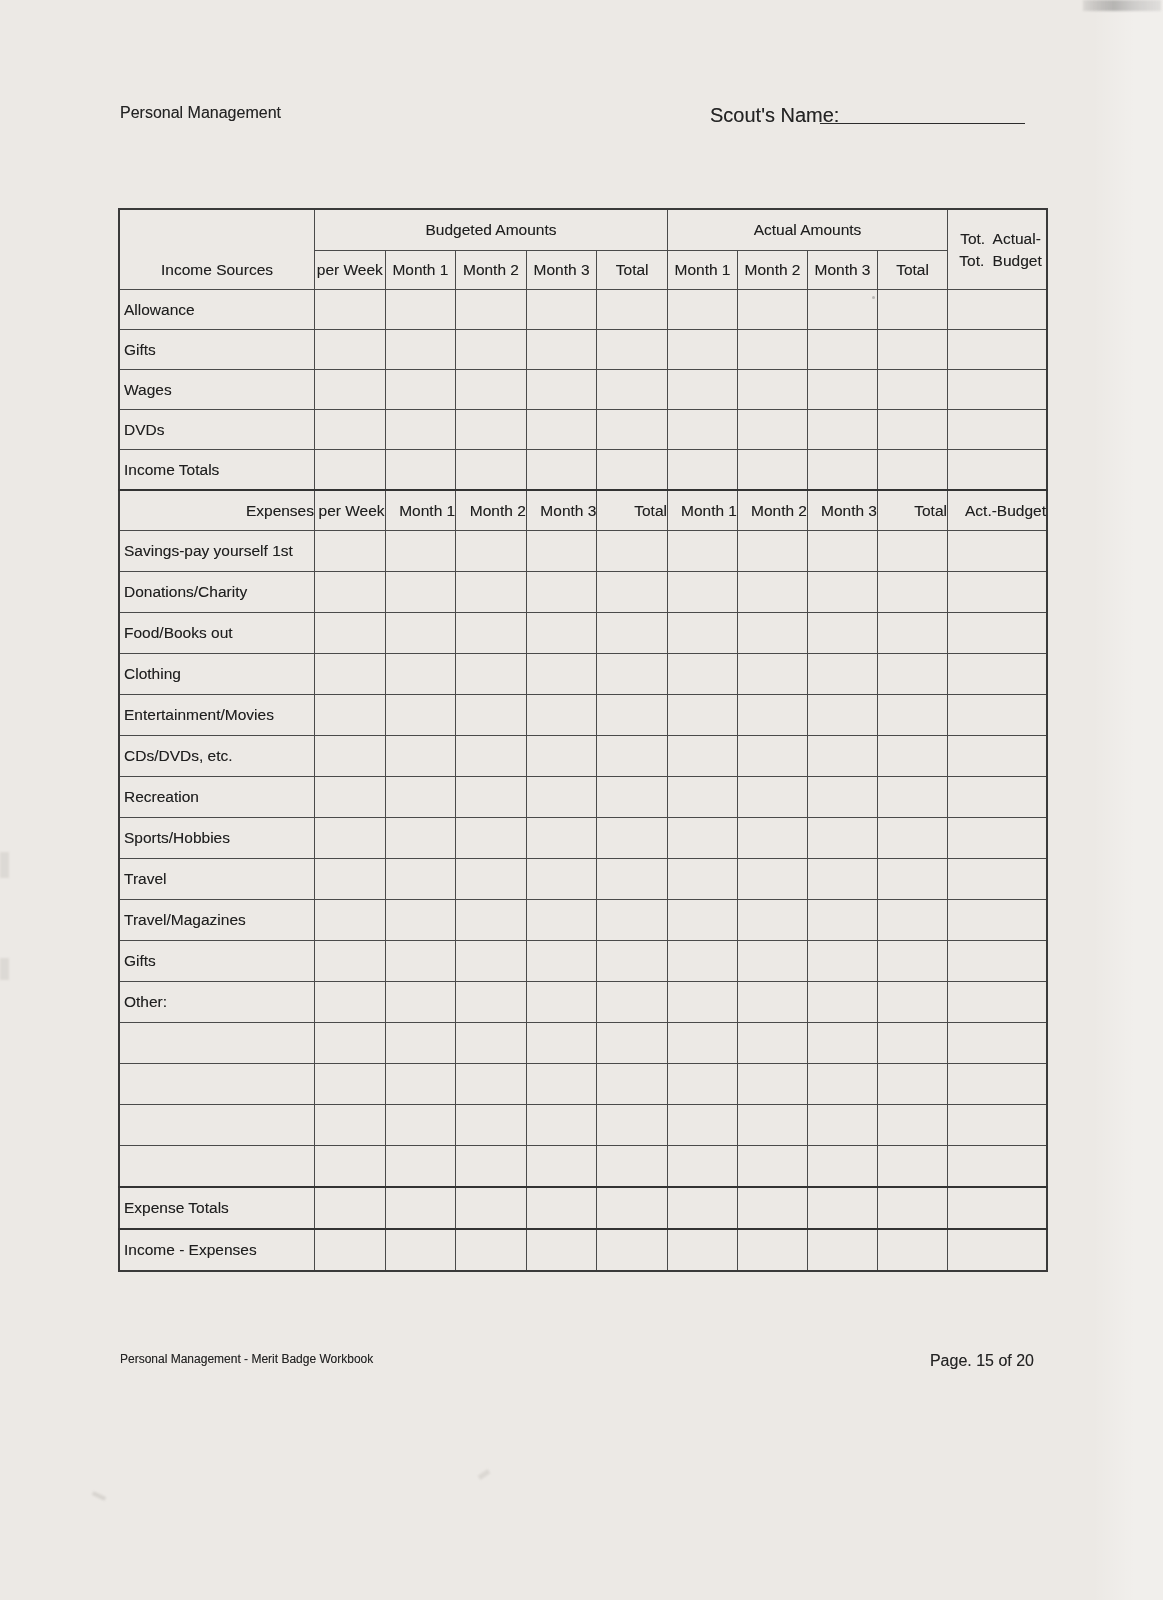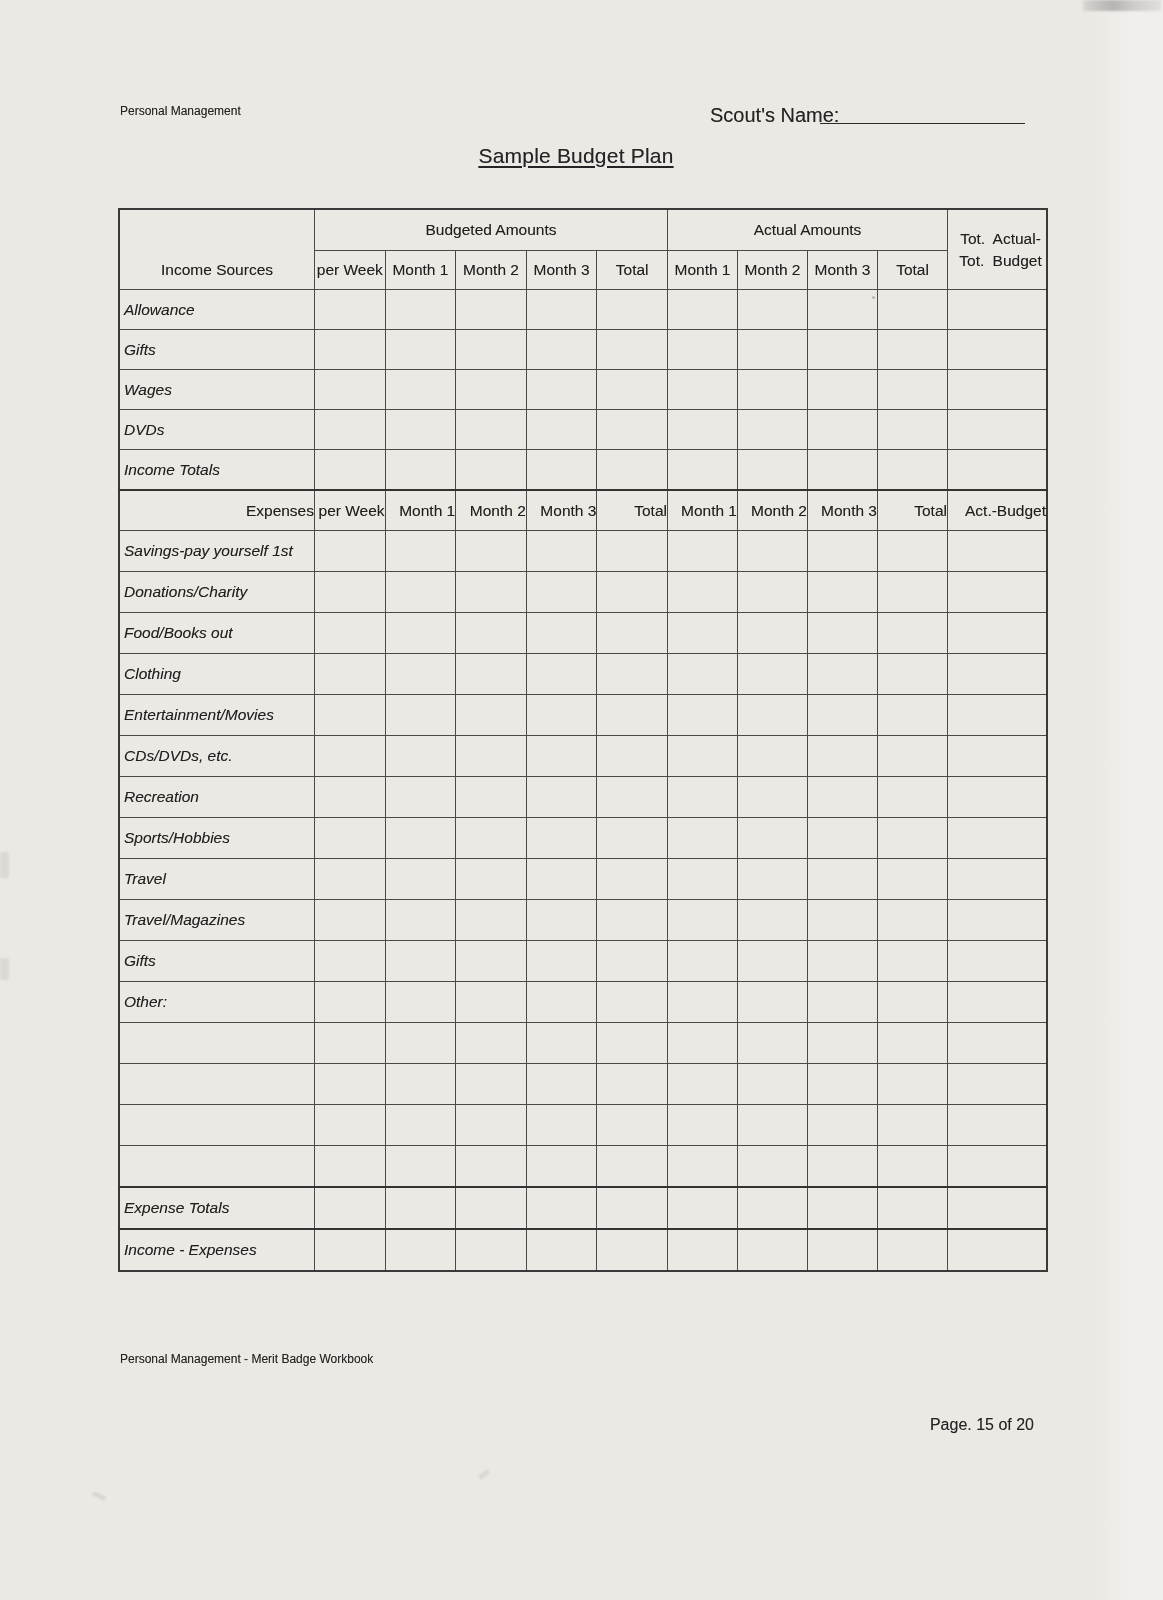--- a/index.html
+++ b/index.html
@@ -25,21 +25,21 @@
     pointer-events: none;
   }
   .scuff { position: absolute; background: #9a958e; opacity: 0.18; filter: blur(1px); }
   .scuff-1 { left: 0; top: 852px; width: 9px; height: 26px; }
   .scuff-2 { left: 0; top: 958px; width: 9px; height: 22px; }
   .scuff-3 { left: 92px; top: 1494px; width: 14px; height: 4px; transform: rotate(25deg); opacity: 0.25; }
   .scuff-4 { left: 478px; top: 1472px; width: 12px; height: 5px; transform: rotate(-35deg); opacity: 0.2; }
   .noise-dot { position: absolute; left: 872px; top: 296px; width: 3px; height: 3px; border-radius: 50%; background: #777; opacity: 0.45; }
 
   
-  .hdr-left { position: absolute; left: 120px; top: 104px; font-size: 12px; }
+  .hdr-left { position: absolute; left: 120px; top: 104px; font-size: 16px; }
   .scout-label { position: absolute; left: 710px; top: 104px; font-size: 20px; }
   .scout-line { position: absolute; left: 820px; top: 123px; width: 205px; border-bottom: 1.5px solid #2c2c2c; }
 
   .title-wrap { position: absolute; left: 118px; top: 144px; width: 916px; text-align: center; }
   .title {
     font-size: 21px;
     text-decoration: underline;
     text-underline-offset: 3px;
     text-decoration-thickness: 1.5px;
     letter-spacing: 0.2px;
@@ -63,52 +63,49 @@
   }
   table.budget { border: 2px solid #3a3a3a; }
   .group-row th { height: 40px; text-align: center; }
   .colhead-row th { height: 38px; text-align: center; }
   .label-head { vertical-align: bottom; text-align: center; padding-bottom: 10px !important; }
   .tot-head {
     vertical-align: middle; text-align: left;
     padding-left: 7px !important;
     line-height: 1.4; word-spacing: 4px;
   }
-  tbody td.label-cell { text-align: left; padding-left: 4px; vertical-align: middle; font-style: italic; }
+  tbody td.label-cell { text-align: left; padding-left: 4px; vertical-align: middle; }
   tbody tr.data-row td { height: 39px; }
   tbody tr.expense-row td { height: 40px; }
   tbody tr.section-row td { height: 39px; text-align: right; vertical-align: middle; border-top: 2px solid #333; }
   tbody tr.thick-top td { border-top: 2px solid #333; }
 
   
   .ftr-left { position: absolute; left: 120px; top: 1352px; font-size: 12px; }
-  .ftr-right { position: absolute; left: 118px; top: 1416px; width: 916px; text-align: right; font-size: 16px; }
+  .ftr-right { position: absolute; left: 118px; top: 1352px; width: 916px; text-align: right; font-size: 16px; }
 
   .soft { text-shadow: 0 0 0.4px rgba(0,0,0,0.35); }
 </style>
 </head>
 <body>
 
 <div class="page">
 
   <div class="smudge-tr"></div>
   <div class="right-band"></div>
   <div class="scuff scuff-1"></div>
   <div class="scuff scuff-2"></div>
   <div class="scuff scuff-3"></div>
   <div class="scuff scuff-4"></div>
   <div class="noise-dot"></div>
 
   <div class="hdr-left soft">Personal Management</div>
   <div class="scout-label soft">Scout's Name:</div>
   <div class="scout-line"></div>
 
-  <div class="title-wrap">
-    <span class="title soft">Sample Budget Plan</span>
-  </div>
 
   <table class="budget soft">
     <thead>
       <tr class="group-row">
         <th class="label-head" style="width:194px" rowspan="2">Income Sources</th>
         <th colspan="5" style="width:352px">Budgeted Amounts</th>
         <th colspan="4" style="width:279px">Actual Amounts</th>
         <th class="tot-head" style="width:91px" rowspan="2">
           <div>Tot. Actual-</div>
           <div>Tot. Budget</div>

